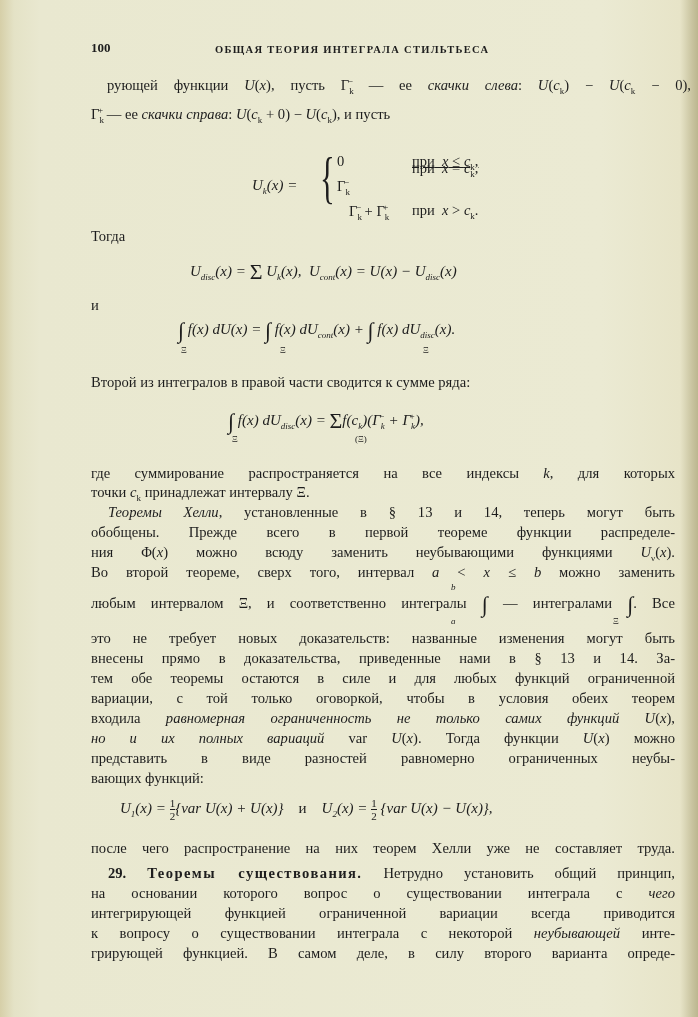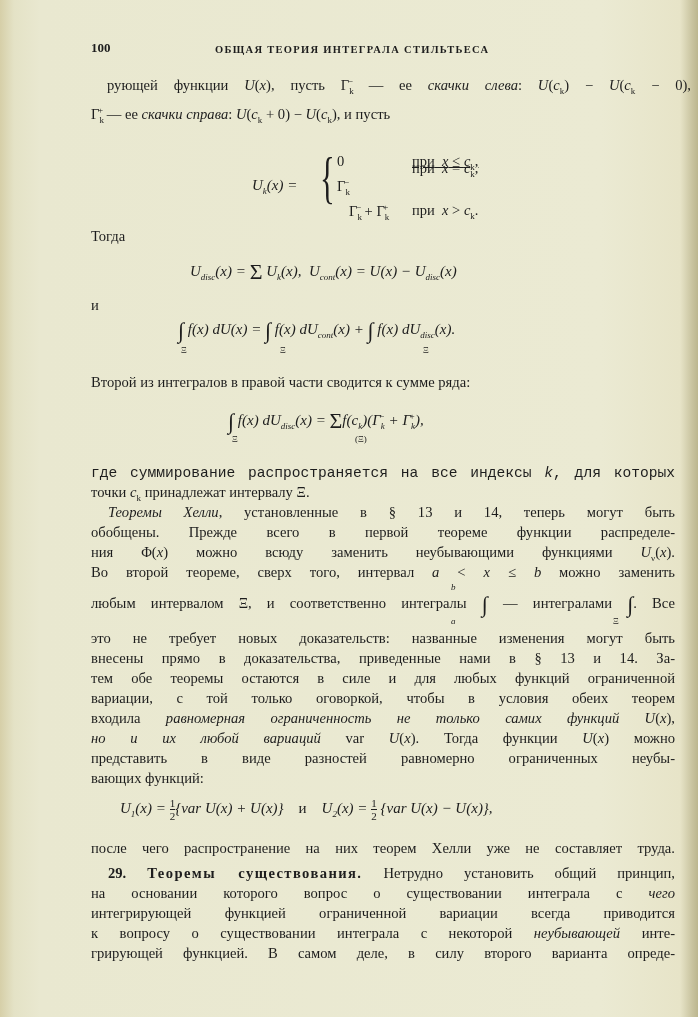--- a/index.html
+++ b/index.html
@@ -67,38 +67,38 @@
   <div class="lim" style="left:423px; top:345px;">Ξ</div>
 
   <div class="line" style="top:372px;">Второй из интегралов в правой части сводится к сумме ряда:</div>
 
   <div class="math" style="left:228px; top:408px;">
     <span class="int">∫</span> <i>f</i>(<i>x</i>) <i>dU</i><sub>disc</sub>(<i>x</i>) = <span class="up" style="font-size:22px; vertical-align:-3px;">Σ</span><i>f</i>(<i>c</i><sub>k</sub>)(Γ<sub>k</sub><sup style="margin-left:-6px">−</sup> + Γ<sub>k</sub><sup style="margin-left:-6px">+</sup>),
   </div>
   <div class="lim" style="left:232px; top:434px;">Ξ</div>
   <div class="lim" style="left:355px; top:434px;">(Ξ)</div>
 
-  <div class="line just" style="top:463px;font-family:Liberation Mono, monospace;">где суммирование распространяется на все индексы <i>k</i>, для которых</div>
+  <div class="line just" style="top:463px;">где суммирование распространяется на все индексы <i>k</i>, для которых</div>
   <div class="line" style="top:482px;">точки <i>c</i><sub>k</sub> принадлежат интервалу Ξ.</div>
 
   <div class="line just" style="top:502px; left:108px; width:567px;"><i>Теоремы Хелли</i>, установленные в § 13 и 14, теперь могут быть</div>
   <div class="line just" style="top:522px;">обобщены. Прежде всего в первой теореме функции распределе-</div>
   <div class="line just" style="top:542px;">ния Φ(<i>x</i>) можно всюду заменить неубывающими функциями <i>U</i><sub>ν</sub>(<i>x</i>).</div>
   <div class="line just" style="top:562px;">Во второй теореме, сверх того, интервал <i>a</i> &lt; <i>x</i> ≤ <i>b</i> можно заменить</div>
   <div class="line just" style="top:593px;">любым интервалом Ξ, и соответственно интегралы <span class="int">∫</span> — интегралами <span class="int">∫</span>. Все</div>
   <div class="lim" style="left:451px; top:582px;"><i>b</i></div>
   <div class="lim" style="left:451px; top:616px;"><i>a</i></div>
   <div class="lim" style="left:613px; top:616px;">Ξ</div>
 
   <div class="line just" style="top:628px;">это не требует новых доказательств: названные изменения могут быть</div>
   <div class="line just" style="top:648px;">внесены прямо в доказательства, приведенные нами в § 13 и 14. За-</div>
   <div class="line just" style="top:668px;">тем обе теоремы остаются в силе и для любых функций ограниченной</div>
   <div class="line just" style="top:688px;">вариации, с той только оговоркой, чтобы в условия обеих теорем</div>
   <div class="line just" style="top:708px;">входила <i>равномерная ограниченность не только самих функций</i> <i>U</i>(<i>x</i>),</div>
-  <div class="line just" style="top:728px;"><i>но и их любой вариаций</i> var <i>U</i>(<i>x</i>). Тогда функции <i>U</i>(<i>x</i>) можно</div>
+  <div class="line just" style="top:728px;"><i>но и их полных вариаций</i> var <i>U</i>(<i>x</i>). Тогда функции <i>U</i>(<i>x</i>) можно</div>
   <div class="line just" style="top:748px;">представить в виде разностей равномерно ограниченных неубы-</div>
   <div class="line" style="top:768px;">вающих функций:</div>
 
   <div class="math" style="left:120px; top:797px;">
     <i>U</i><sub>1</sub>(<i>x</i>) = <span class="up" style="display:inline-block; text-align:center; vertical-align:middle; font-size:11px; line-height:12px;">1<br><span style="border-top:1px solid #222; display:block;">2</span></span>{var <i>U</i>(<i>x</i>) + <i>U</i>(<i>x</i>)} &nbsp;&nbsp; <span class="up">и</span> &nbsp;&nbsp; <i>U</i><sub>2</sub>(<i>x</i>) = <span class="up" style="display:inline-block; text-align:center; vertical-align:middle; font-size:11px; line-height:12px;">1<br><span style="border-top:1px solid #222; display:block;">2</span></span> {var <i>U</i>(<i>x</i>) − <i>U</i>(<i>x</i>)},
   </div>
 
   <div class="line just" style="top:838px;">после чего распространение на них теорем Хелли уже не составляет труда.</div>
 
   <div class="line just" style="top:863px; left:108px; width:567px;">

